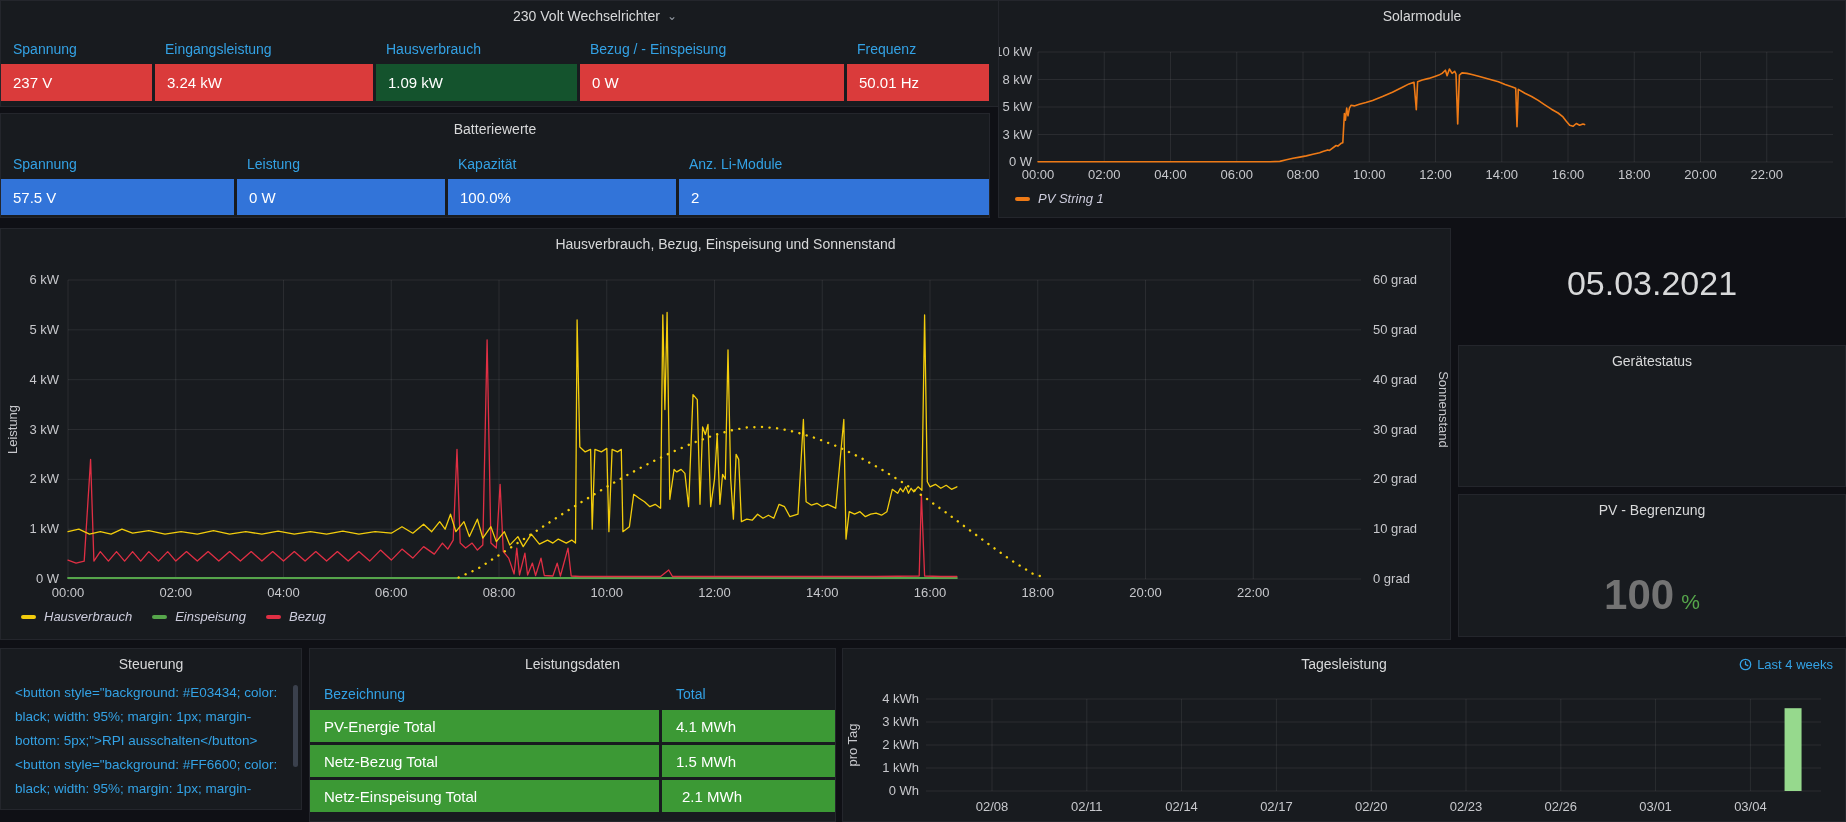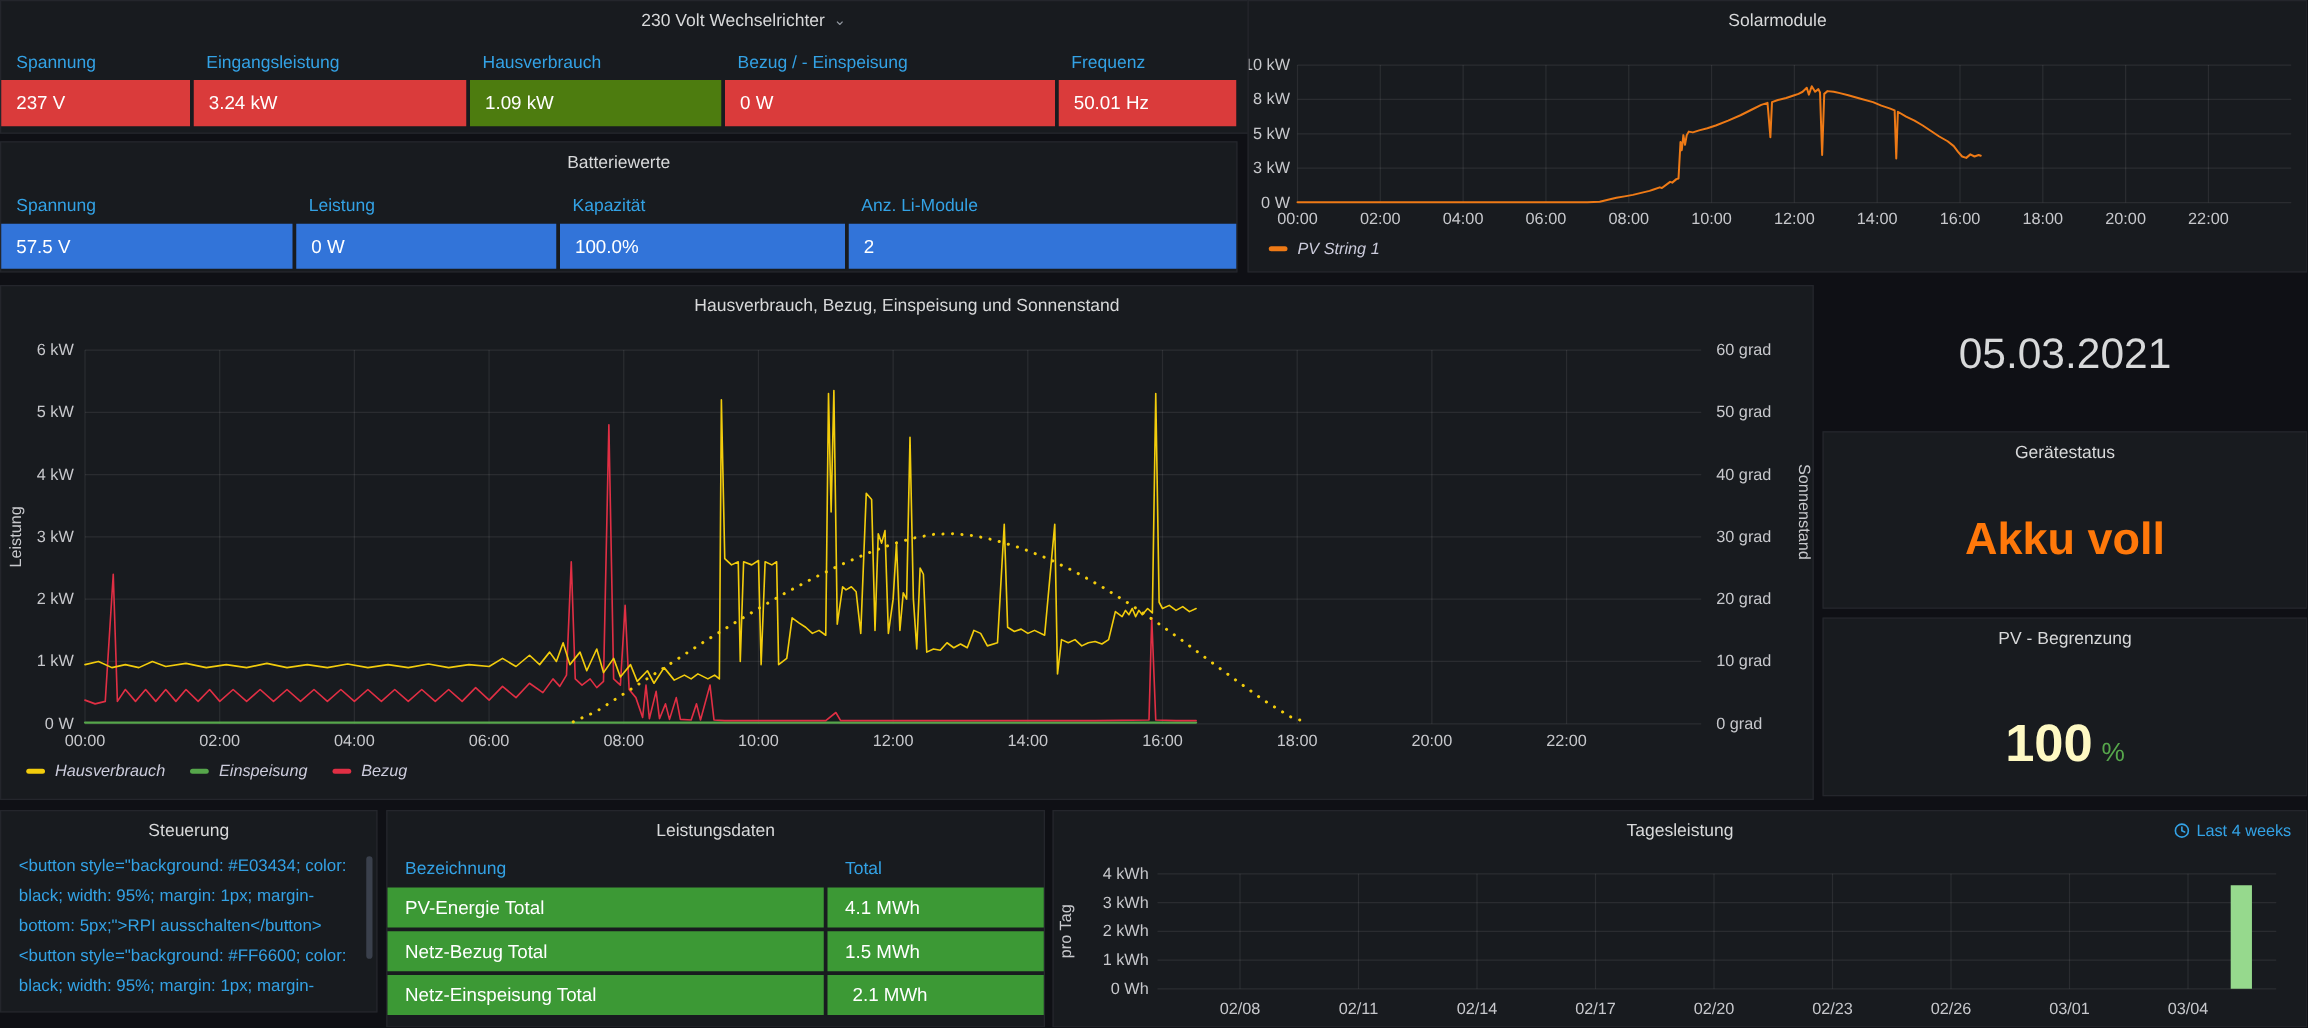--- a/index.html
+++ b/index.html
@@ -36,21 +36,21 @@
     <div id="wr-head">
         <div class="thead-cell" style="left: 12px; top: 40px;">Spannung</div>
         <div class="thead-cell" style="left: 164px; top: 40px;">Eingangsleistung</div>
         <div class="thead-cell" style="left: 385px; top: 40px;">Hausverbrauch</div>
         <div class="thead-cell" style="left: 589px; top: 40px;">Bezug / - Einspeisung</div>
         <div class="thead-cell" style="left: 856px; top: 40px;">Frequenz</div>
       </div>
     <div id="wr-values">
         <div class="val-cell" style="left: 0px; top: 63px; width: 151px; height: 37px; background: rgb(218, 59, 59);">237 V</div>
         <div class="val-cell" style="left: 154px; top: 63px; width: 218px; height: 37px; background: rgb(218, 59, 59);">3.24 kW</div>
-        <div class="val-cell" style="left: 375px; top: 63px; width: 201px; height: 37px; background: #4d7c0f;">1.09 kW</div>
+        <div class="val-cell" style="left: 375px; top: 63px; width: 201px; height: 37px; background: #14532d;">1.09 kW</div>
         <div class="val-cell" style="left: 579px; top: 63px; width: 264px; height: 37px; background: rgb(218, 59, 59);">0 W</div>
         <div class="val-cell" style="left: 846px; top: 63px; width: 142px; height: 37px; background: rgb(218, 59, 59);">50.01 Hz</div>
       </div>
     <div class="resize-handle"></div>
   </section>
 
   <section class="panel" style="left:0;top:113px;width:990px;height:105px;">
     <div class="panel-title">
       <span>Batteriewerte</span>
     </div>
@@ -193,31 +193,28 @@
   <div style="position:absolute;left:1458px;top:228px;width:388px;height:110px;">
     <div class="big-center" style="top:0;bottom:0;">
       <span style="color:#d8d9da;font-size:34px;font-weight:500;">05.03.2021</span>
     </div>
   </div>
 
   <section class="panel" style="left:1458px;top:345px;width:388px;height:142px;">
     <div class="panel-title">
       <span>Gerätestatus</span>
     </div>
-    <div class="big-center" style="top:30px;bottom:0;">
-      <span id="status-value" style="font-size: 36px; font-weight: 700; color: rgb(255, 120, 10);">Akku voll</span>
-    </div>
   </section>
 
   <section class="panel" style="left:1458px;top:494px;width:388px;height:143px;">
     <div class="panel-title">
       <span>PV - Begrenzung</span>
     </div>
     <div class="big-center" style="top:30px;bottom:0;align-items:baseline;padding-top:46px;box-sizing:border-box;">
-      <span id="pv-value" style="font-size: 42px; font-weight: 700; color: #fef9c3;">100</span>
+      <span id="pv-value" style="font-size: 42px; font-weight: 700; color: #737373;">100</span>
       <span id="pv-unit" style="font-size: 21px; font-weight: 500; margin-left: 7px; color: rgb(86, 166, 75);">%</span>
     </div>
   </section>
 
   <section class="panel" style="left:0;top:648px;width:302px;height:162px;">
     <div class="panel-title">
       <span>Steuerung</span>
     </div>
     <div id="steuerung-code" style="position:absolute;left:14px;right:16px;top:32px;bottom:0;overflow:hidden;">
         <div class="code-line">&lt;button style="background: #E03434; color:</div>

